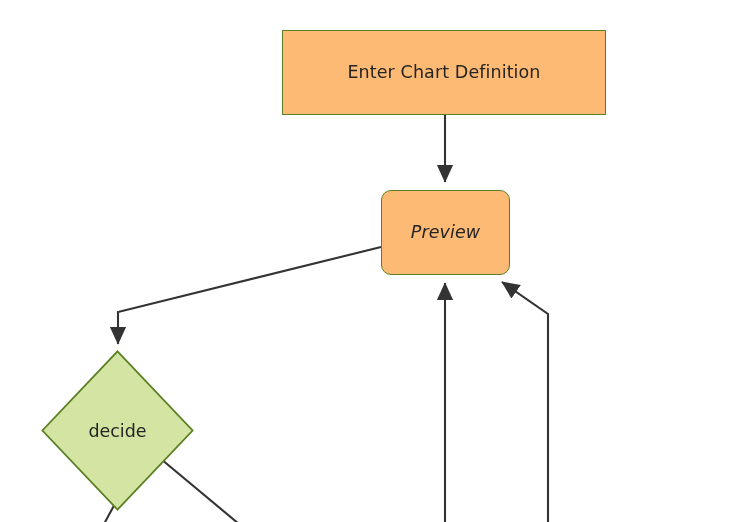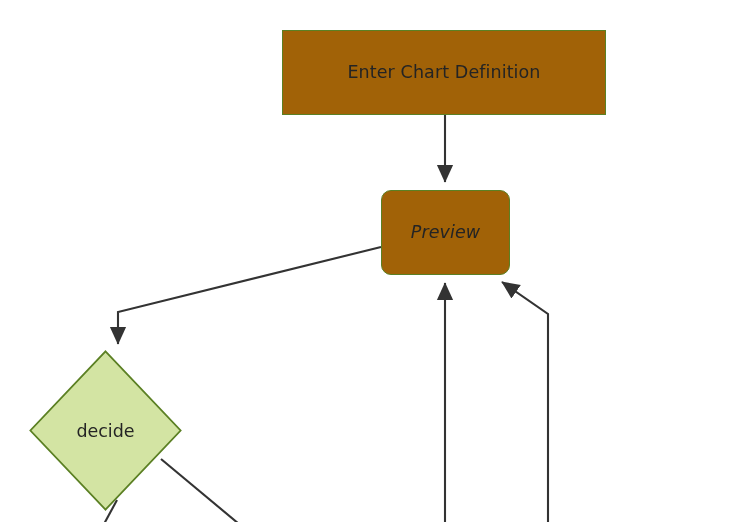--- a/index.html
+++ b/index.html
@@ -24,21 +24,21 @@
     height: 522px;
   }
   .node {
     position: absolute;
     box-sizing: border-box;
     display: flex;
     align-items: center;
     justify-content: center;
   }
   .node-rect {
-    background: #a16207;
+    background: #fdba74;
     border: 1.6px solid #5b8023;
   }
   .node-rect.rounded {
     border-radius: 10px;
   }
   .node-label {
     color: #242424;
     font-size: 17.5px;
     line-height: 1.2;
     white-space: nowrap;
@@ -89,20 +89,20 @@
   </svg>
 
   <div class="node node-rect" style="left:282px; top:30px; width:324px; height:85px;">
     <span class="node-label">Enter Chart Definition</span>
   </div>
 
   <div class="node node-rect rounded" style="left:381px; top:190px; width:129px; height:85px;font-style:italic;">
     <span class="node-label">Preview</span>
   </div>
 
-  <div class="diamond-wrap" style="left:29px; top:350px; width:153px; height:161px;text-align:right;">
+  <div class="diamond-wrap" style="left:41px; top:350px; width:153px; height:161px;text-align:right;">
     <svg width="153" height="161" viewBox="0 0 153 161" xmlns="http://www.w3.org/2000/svg">
       <polygon points="76.5,1.4 151.6,80.5 76.5,159.6 1.4,80.5" fill="#d3e4a3" stroke="#5b8023" stroke-width="1.8"></polygon>
     </svg>
     <span class="diamond-label">decide</span>
   </div>
 
 </div>
 
 </body></html>

